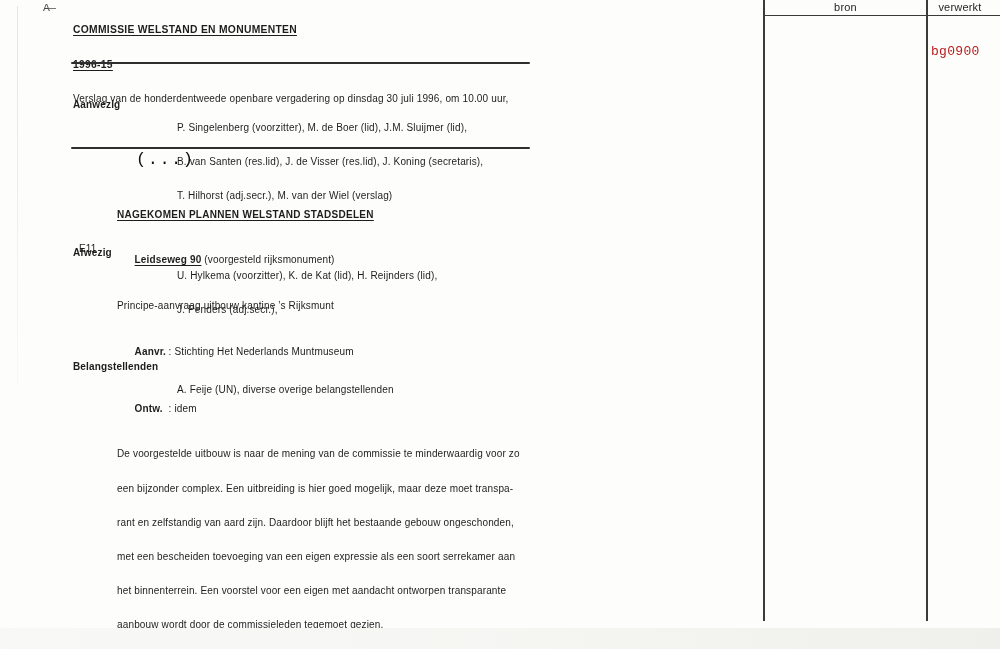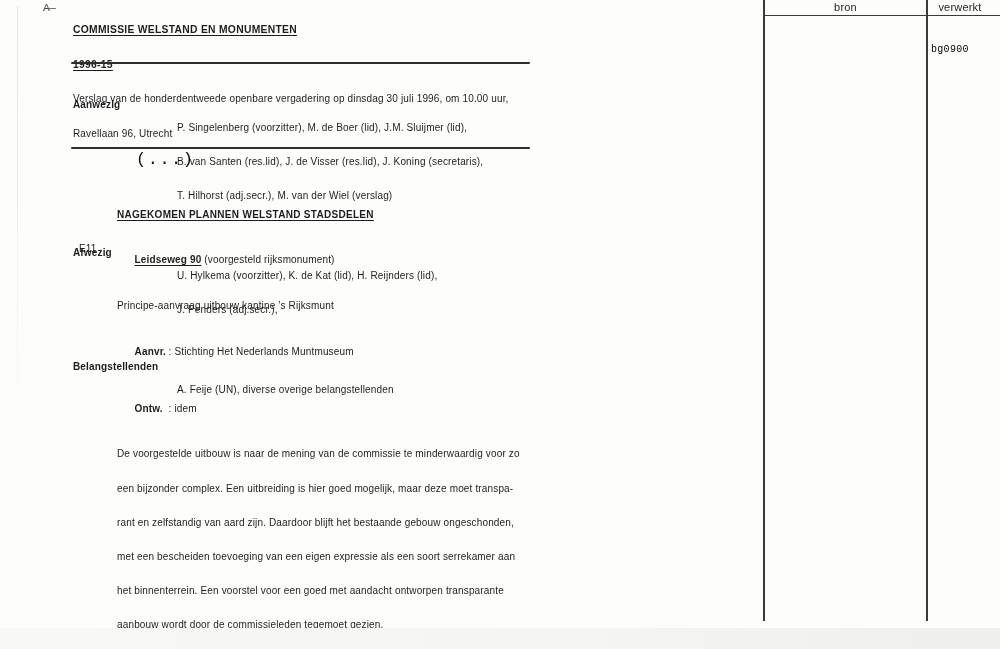--- a/index.html
+++ b/index.html
@@ -86,21 +86,21 @@
     position:absolute; top:1px; font-size:11px; color:#262626; text-align:center; letter-spacing:.2px;
   }
   .sb-col-header.h1 { left:765px; width:161px; }
   .sb-col-header.h2 { left:928px; width:64px; }
   .annotation {
     position:absolute; left:769px; top:19px;
     font-size:11.5px; line-height:15px; color:#3c3c3c; white-space:pre;
   }
   .code {
     position:absolute; left:931px; top:44px;
-    font-size:10px; color:#000000; letter-spacing:.3px;
+    font-size:13px; color:#b91c1c; letter-spacing:.3px;
   }
 
   
   .bottom-band {
     position:absolute; left:0; top:628px; width:1000px; height:21px;
     background:linear-gradient(90deg,#f8f8f6 0%,#f5f5f2 55%,#efefec 100%);
   }
 </style>
 </head>
 <body>
@@ -108,21 +108,20 @@
 <div class="page">
 
   <div class="scan-edge-line"></div>
 
   <div class="mark-a mono">A—</div>
 
   <header class="doc-header">
     <div class="title u">COMMISSIE WELSTAND EN MONUMENTEN</div>
     <div class="meeting-no u">1996-15</div>
     <div class="sub">Verslag van de honderdentweede openbare vergadering op dinsdag 30 juli 1996, om 10.00 uur,</div>
-    <div class="sub">Ravellaan 96, Utrecht</div>
   </header>
 
   <div class="rule rule1"></div>
 
   <section class="attendance">
     <div class="att-row">
       <span class="att-label">Aanwezig</span>
       <span class="att-lines">
         <div>P. Singelenberg (voorzitter), M. de Boer (lid), J.M. Sluijmer (lid),</div>
         <div>B. van Santen (res.lid), J. de Visser (res.lid), J. Koning (secretaris),</div>
@@ -157,21 +156,21 @@
     <div class="row">
       <span class="lbl">Aanvr.</span><span>: Stichting Het Nederlands Muntmuseum</span>
     </div>
     <div class="row">
       <span class="lbl">Ontw.</span><span>: idem</span>
     </div>
     <div class="row">De voorgestelde uitbouw is naar de mening van de commissie te minderwaardig voor zo</div>
     <div class="row">een bijzonder complex. Een uitbreiding is hier goed mogelijk, maar deze moet transpa-</div>
     <div class="row">rant en zelfstandig van aard zijn. Daardoor blijft het bestaande gebouw ongeschonden,</div>
     <div class="row">met een bescheiden toevoeging van een eigen expressie als een soort serrekamer aan</div>
-    <div class="row">het binnenterrein. Een voorstel voor een goed met aandacht ontworpen transparante</div>
+    <div class="row">het binnenterrein. Een voorstel voor een eigen met aandacht ontworpen transparante</div>
     <div class="row">aanbouw wordt door de commissieleden tegemoet gezien.</div>
     
   </section>
 
   <div class="vline vline-1"></div>
   <div class="vline vline-2"></div>
   <div class="sb-hline"></div>
   <div class="sb-col-header h1">bron</div>
   <div class="sb-col-header h2">verwerkt</div>
   <div class="code mono">bg0900</div>

